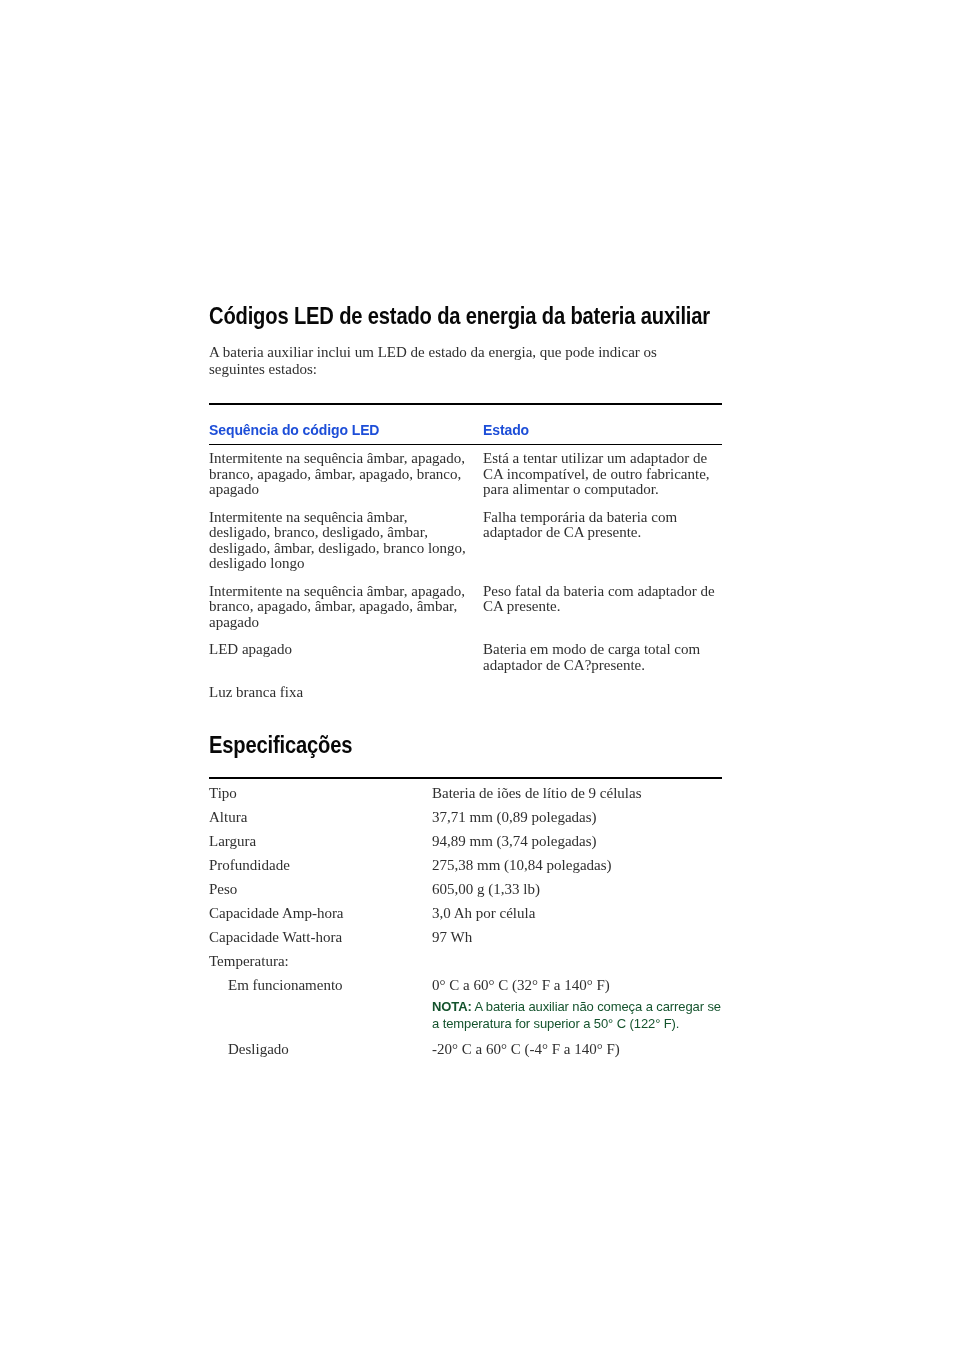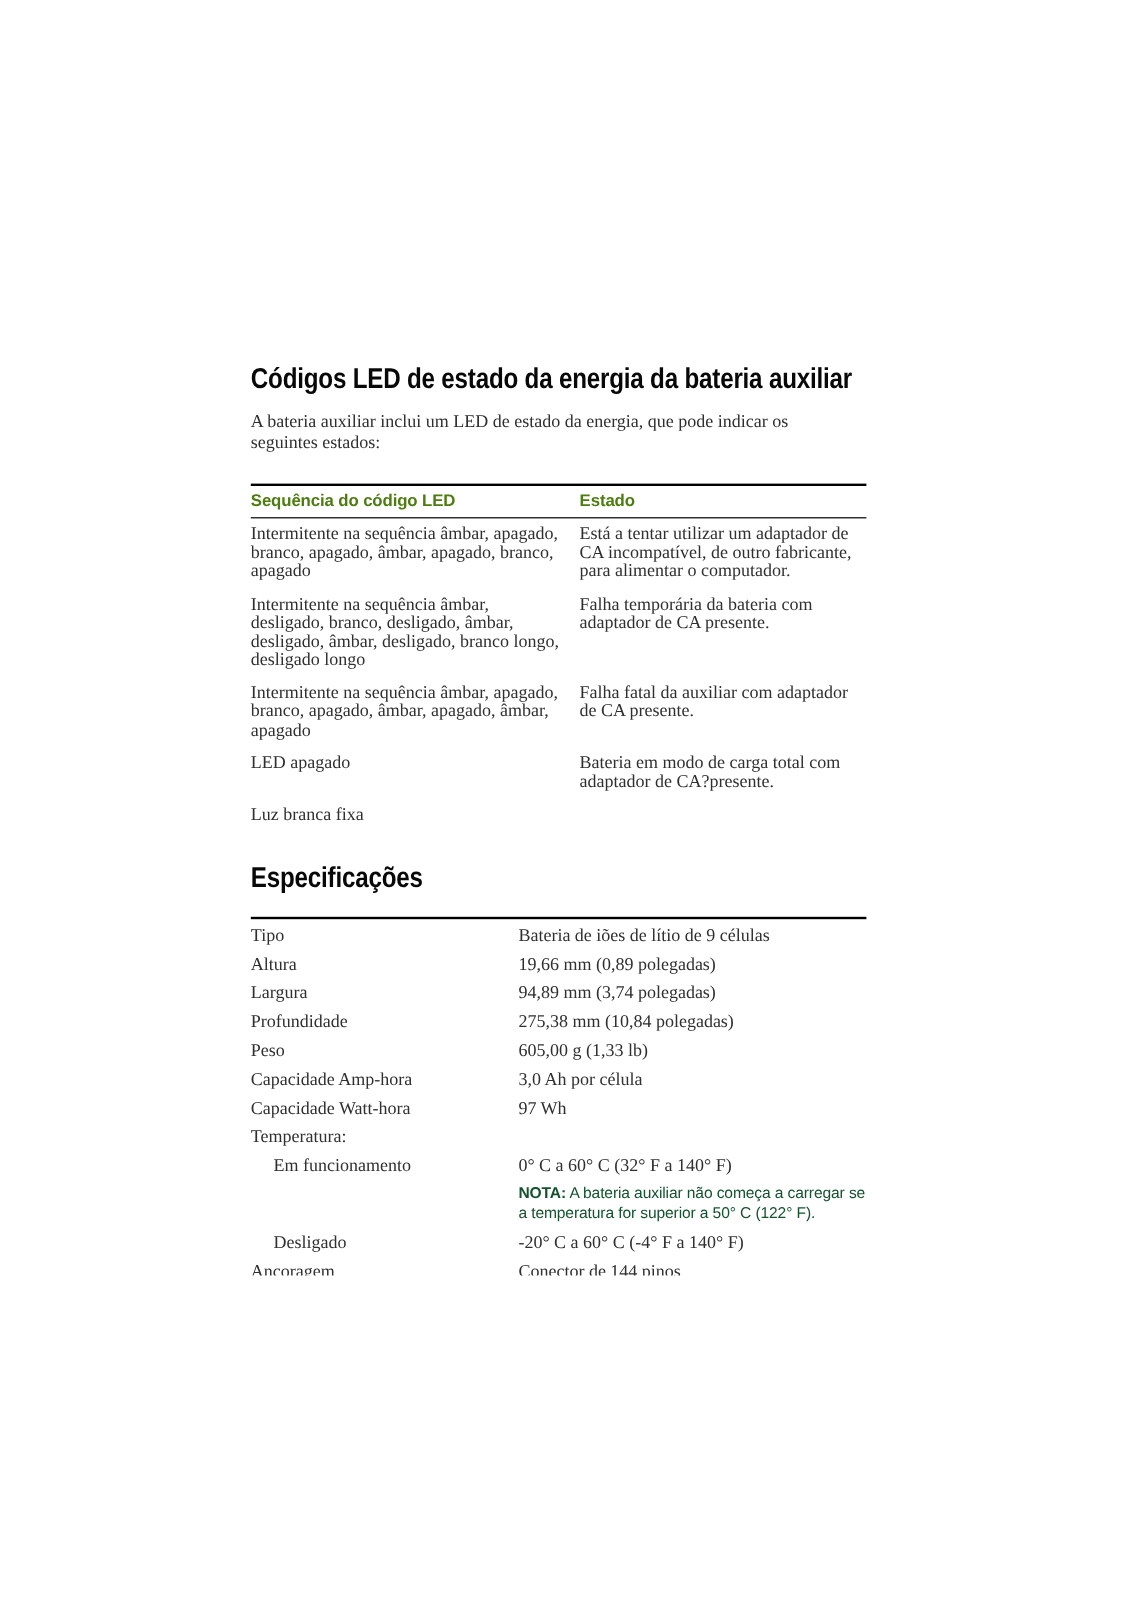--- a/index.html
+++ b/index.html
@@ -59,22 +59,23 @@
   }
   .led-head {
     display: grid;
     grid-template-columns: 274px 1fr;
     border-bottom: 1px solid #000;
     padding: 5px 0 6px 0;
     font-family: "Liberation Sans", sans-serif;
     font-weight: bold;
     font-size: 14px;
     line-height: 15px;
-    color: #4d7c0f;
+    color: #1d4ed8;
     letter-spacing: -0.1px;
+    margin-top: 13px;
   }
   .led-row {
     display: grid;
     grid-template-columns: 274px 1fr;
     padding: 6px 0 6px 0;
     font-size: 15px;
     line-height: 15.5px;
   }
   .led-row .c1 { padding-right: 14px; }
   .led-row .c2 { padding-right: 2px; }
@@ -135,41 +136,41 @@
       <div class="led-row">
         <div class="c1">Intermitente na sequência âmbar, apagado, branco, apagado, âmbar, apagado, branco, apagado</div>
         <div class="c2">Está a tentar utilizar um adaptador de CA incompatível, de outro fabricante, para alimentar o computador.</div>
       </div>
       <div class="led-row">
         <div class="c1">Intermitente na sequência âmbar, desligado, branco, desligado, âmbar, desligado, âmbar, desligado, branco longo, desligado longo</div>
         <div class="c2">Falha temporária da bateria com adaptador de CA presente.</div>
       </div>
       <div class="led-row">
         <div class="c1">Intermitente na sequência âmbar, apagado, branco, apagado, âmbar, apagado, âmbar, apagado</div>
-        <div class="c2">Falha fatal da auxiliar com adaptador de CA presente.</div>
+        <div class="c2">Peso fatal da bateria com adaptador de CA presente.</div>
       </div>
       <div class="led-row">
         <div class="c1">LED apagado</div>
         <div class="c2">Bateria em modo de carga total com adaptador de CA?presente.</div>
       </div>
       <div class="led-row">
         <div class="c1">Luz branca fixa</div>
       </div>
     </div>
 
     <h2 class="doc-h2">Especificações</h2>
 
     <div class="spec-table">
       <div class="spec-row">
         <div class="sc1">Tipo</div>
         <div class="sc2">Bateria de iões de lítio de 9 células</div>
       </div>
       <div class="spec-row">
         <div class="sc1">Altura</div>
-        <div class="sc2">19,66 mm (0,89 polegadas)</div>
+        <div class="sc2">37,71 mm (0,89 polegadas)</div>
       </div>
       <div class="spec-row">
         <div class="sc1">Largura</div>
         <div class="sc2">94,89 mm (3,74 polegadas)</div>
       </div>
       <div class="spec-row">
         <div class="sc1">Profundidade</div>
         <div class="sc2">275,38 mm (10,84 polegadas)</div>
       </div>
       <div class="spec-row">

